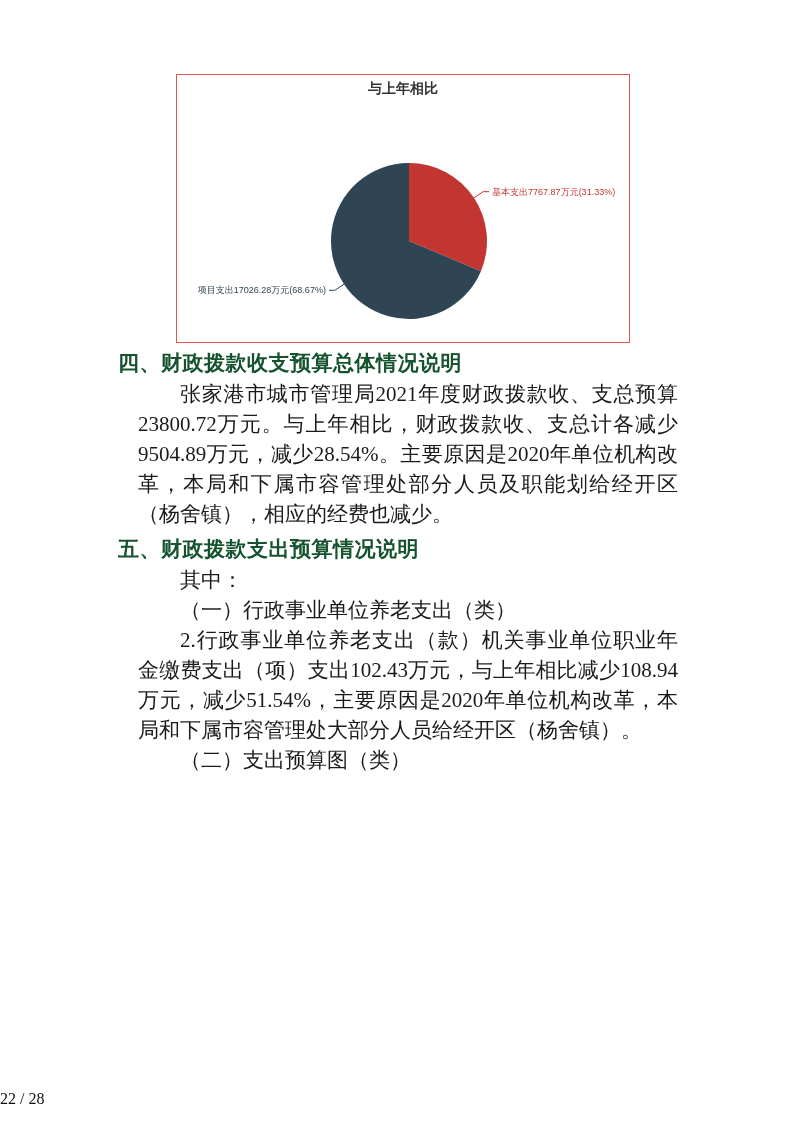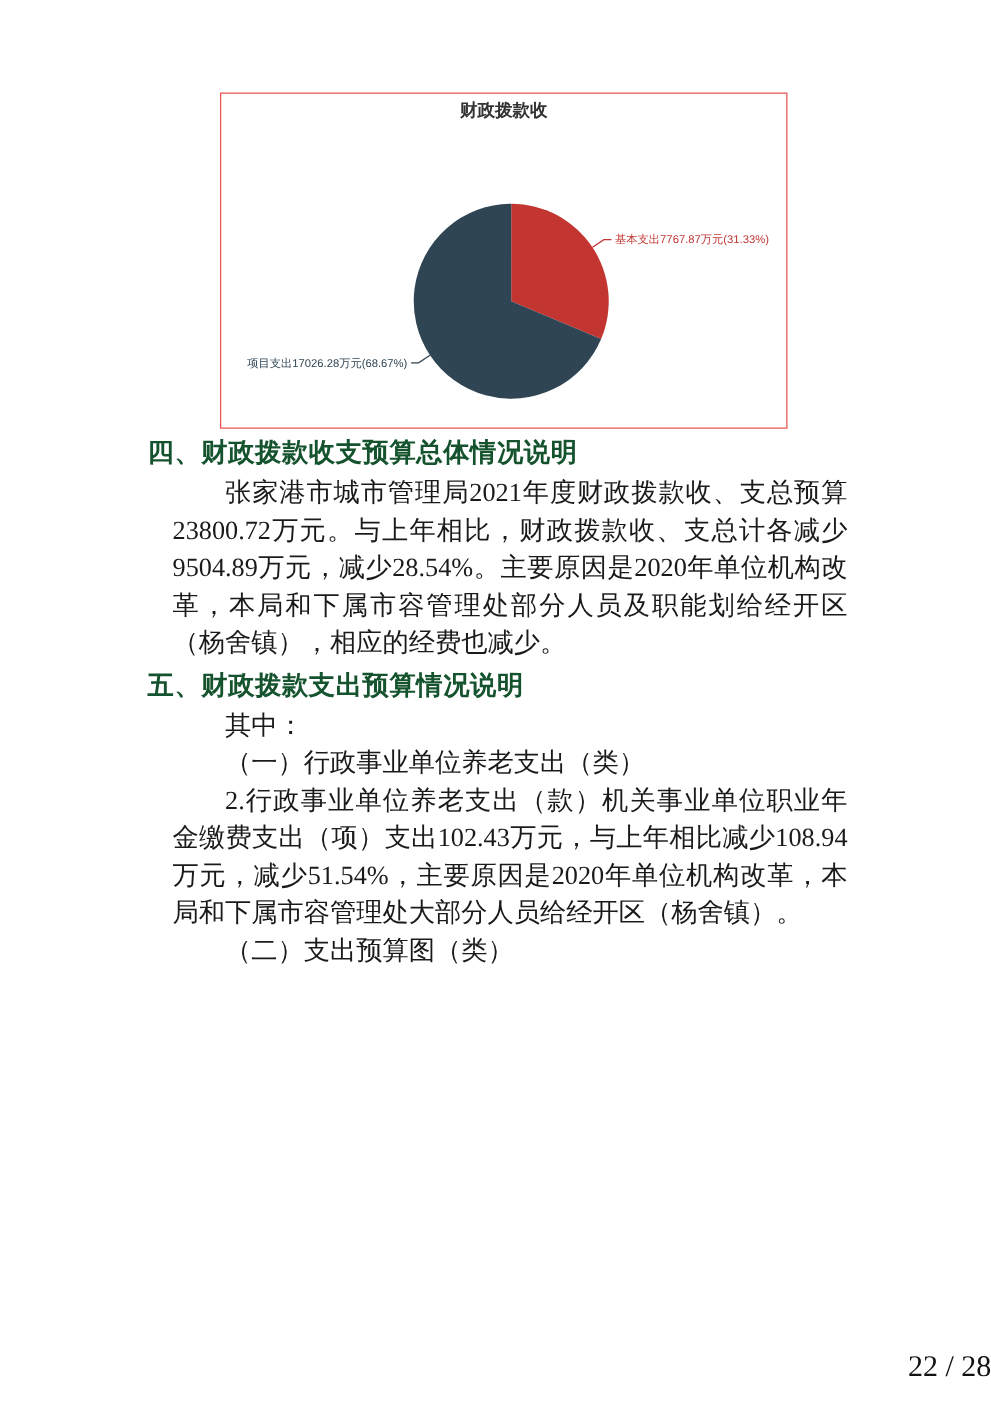--- a/index.html
+++ b/index.html
@@ -55,33 +55,33 @@
     color: #1a1a1a;
     text-align: justify;
     text-indent: 2em;
     margin-left: 20px;
   }
   .footer {
     position: absolute;
     left: 0;
     bottom: 14px;
     width: 100%;
-    text-align: right;
-    font-size: 24px;
+    text-align: left;
+    font-size: 16px;
     color: #111111;
   }
 </style>
 </head>
 <body>
 
 <div class="page">
   <div class="content">
 
     <div class="chart-frame">
-      <div class="chart-title">财政拨款收</div>
+      <div class="chart-title">与上年相比</div>
       <svg id="pie-svg" class="chart-svg" width="454" height="269" viewBox="0 0 454 269">
           <path d="M232,166 L232.0,88.0 A78,78 0 0 1 303.9,196.2 Z" fill="#c23531"></path>
           <polyline points="297.0,122.8 306.1,116.7 312.1,116.7" fill="none" stroke="#c23531" stroke-width="1"></polyline>
           <text x="315.1" y="119.7" text-anchor="start" fill="#c23531" class="pie-label">基本支出7767.87万元(31.33%)</text>
           <path d="M232,166 L303.9,196.2 A78,78 0 1 1 232.0,88.0 Z" fill="#2f4554"></path>
           <polyline points="167.0,209.2 157.9,215.3 151.9,215.3" fill="none" stroke="#2f4554" stroke-width="1"></polyline>
           <text x="148.9" y="218.3" text-anchor="end" fill="#2f4554" class="pie-label">项目支出17026.28万元(68.67%)</text>
         </svg>
     </div>
 

